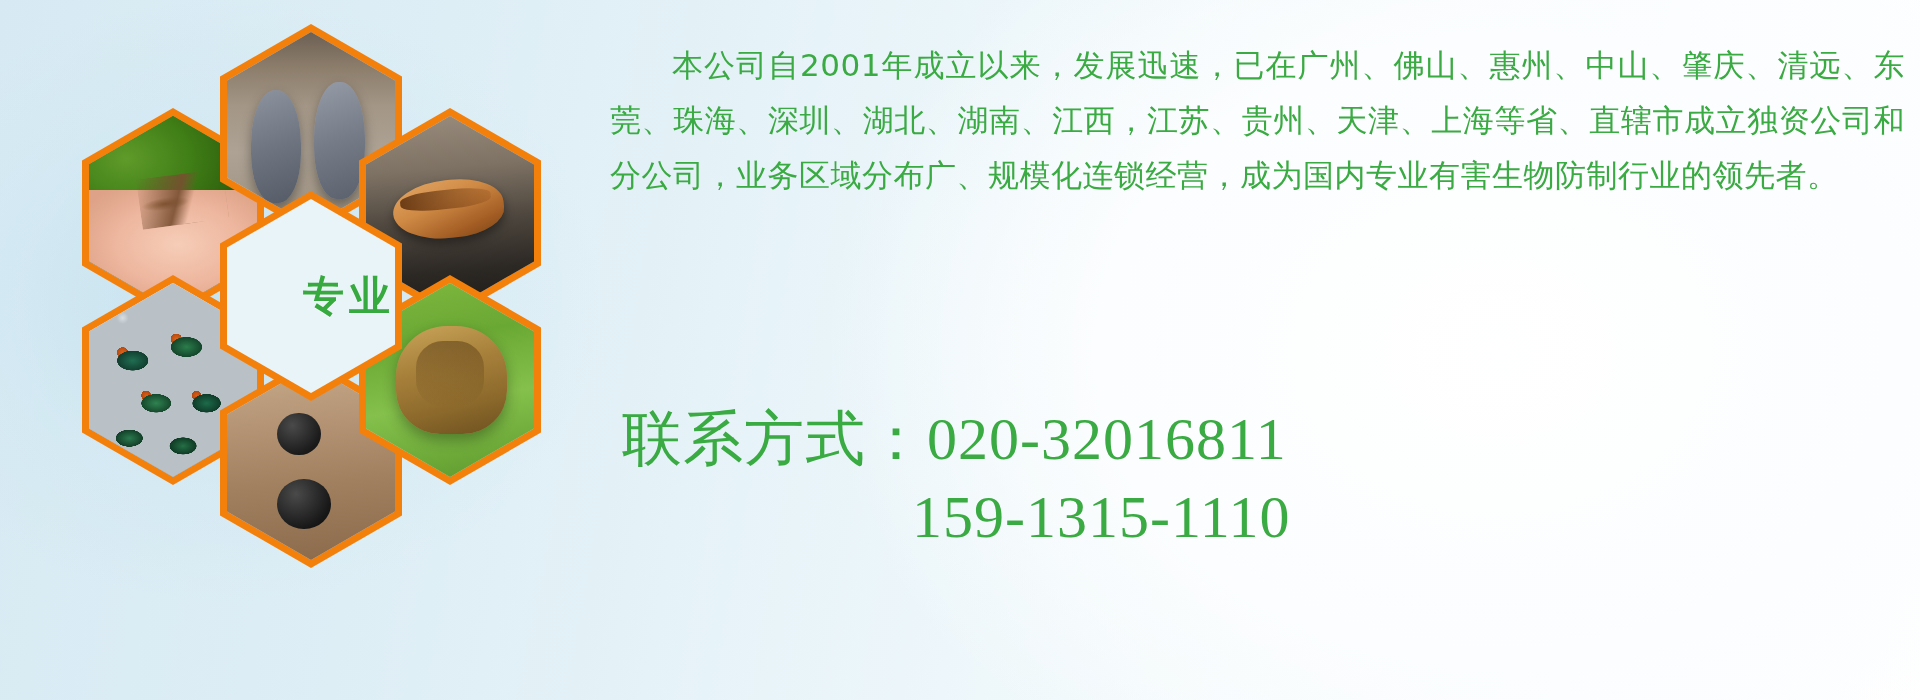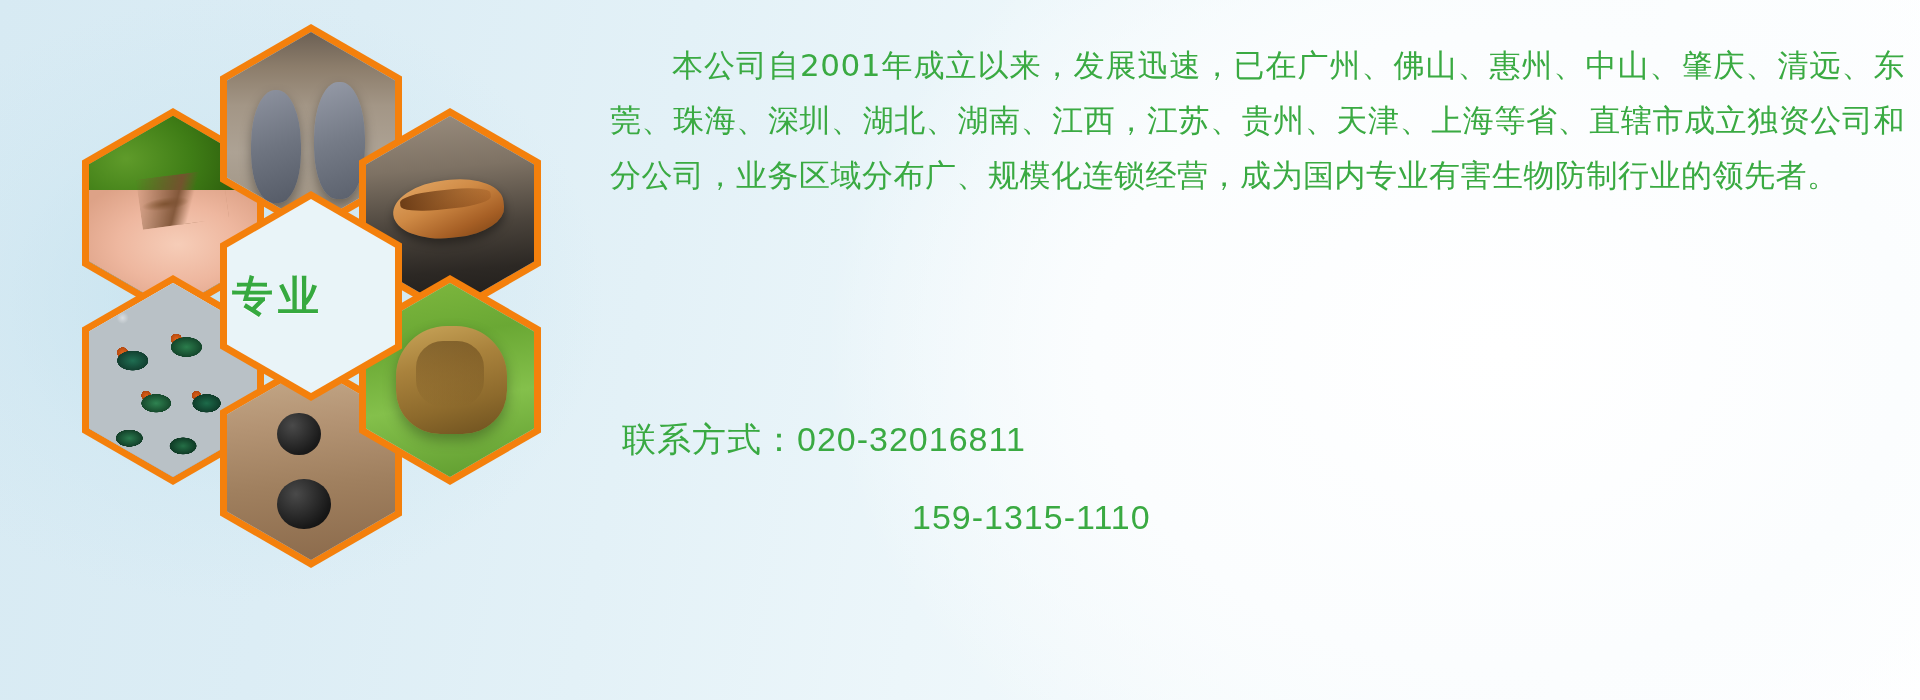--- a/index.html
+++ b/index.html
@@ -44,21 +44,21 @@
 
   .hex.h-mosquito{left:0px;  top:100px;}
   .hex.h-rats    {left:138px;top:16px;}
   .hex.h-roach   {left:277px;top:100px;}
   .hex.h-center  {left:138px;top:183px;}
   .hex.h-flies   {left:0px;  top:267px;}
   .hex.h-ant     {left:138px;top:350px;}
   .hex.h-bug     {left:277px;top:267px;}
 
   .hex.h-center{background:#f4800c;}
-  .hex.h-center .inner{background:#e9f4f8;display:flex;align-items:center;justify-content:flex-start;}
+  .hex.h-center .inner{background:#e9f4f8;display:flex;align-items:center;justify-content:flex-end;}
   .center-text{
     position:relative;z-index:2;
     color:#36a93f;
     font-weight:bold;
     font-size:41px;
     line-height:1.42;
     letter-spacing:5px;
     text-align:center;
     text-shadow:0 1px 0 rgba(255,255,255,.6);
   }
@@ -178,24 +178,24 @@
     text-align:justify;
     text-justify:inter-character;
     text-indent:62px;
   }
 
   .contact{
     position:absolute;left:622px;top:400px;width:1290px;
   }
   .contact .line{
     color:#3aaa42;
-    font-size:34px;
+    font-size:60px;
     line-height:78px;
     letter-spacing:1px;
-    font-family:Liberation Sans, sans-serif;
+    font-family:Liberation Serif, serif;
     white-space:nowrap;
   }
   .contact .line.phone2{padding-left:290px;}
 </style>
 </head>
 <body>
 
 <div id="stage">
 
   <div class="honeycomb">

